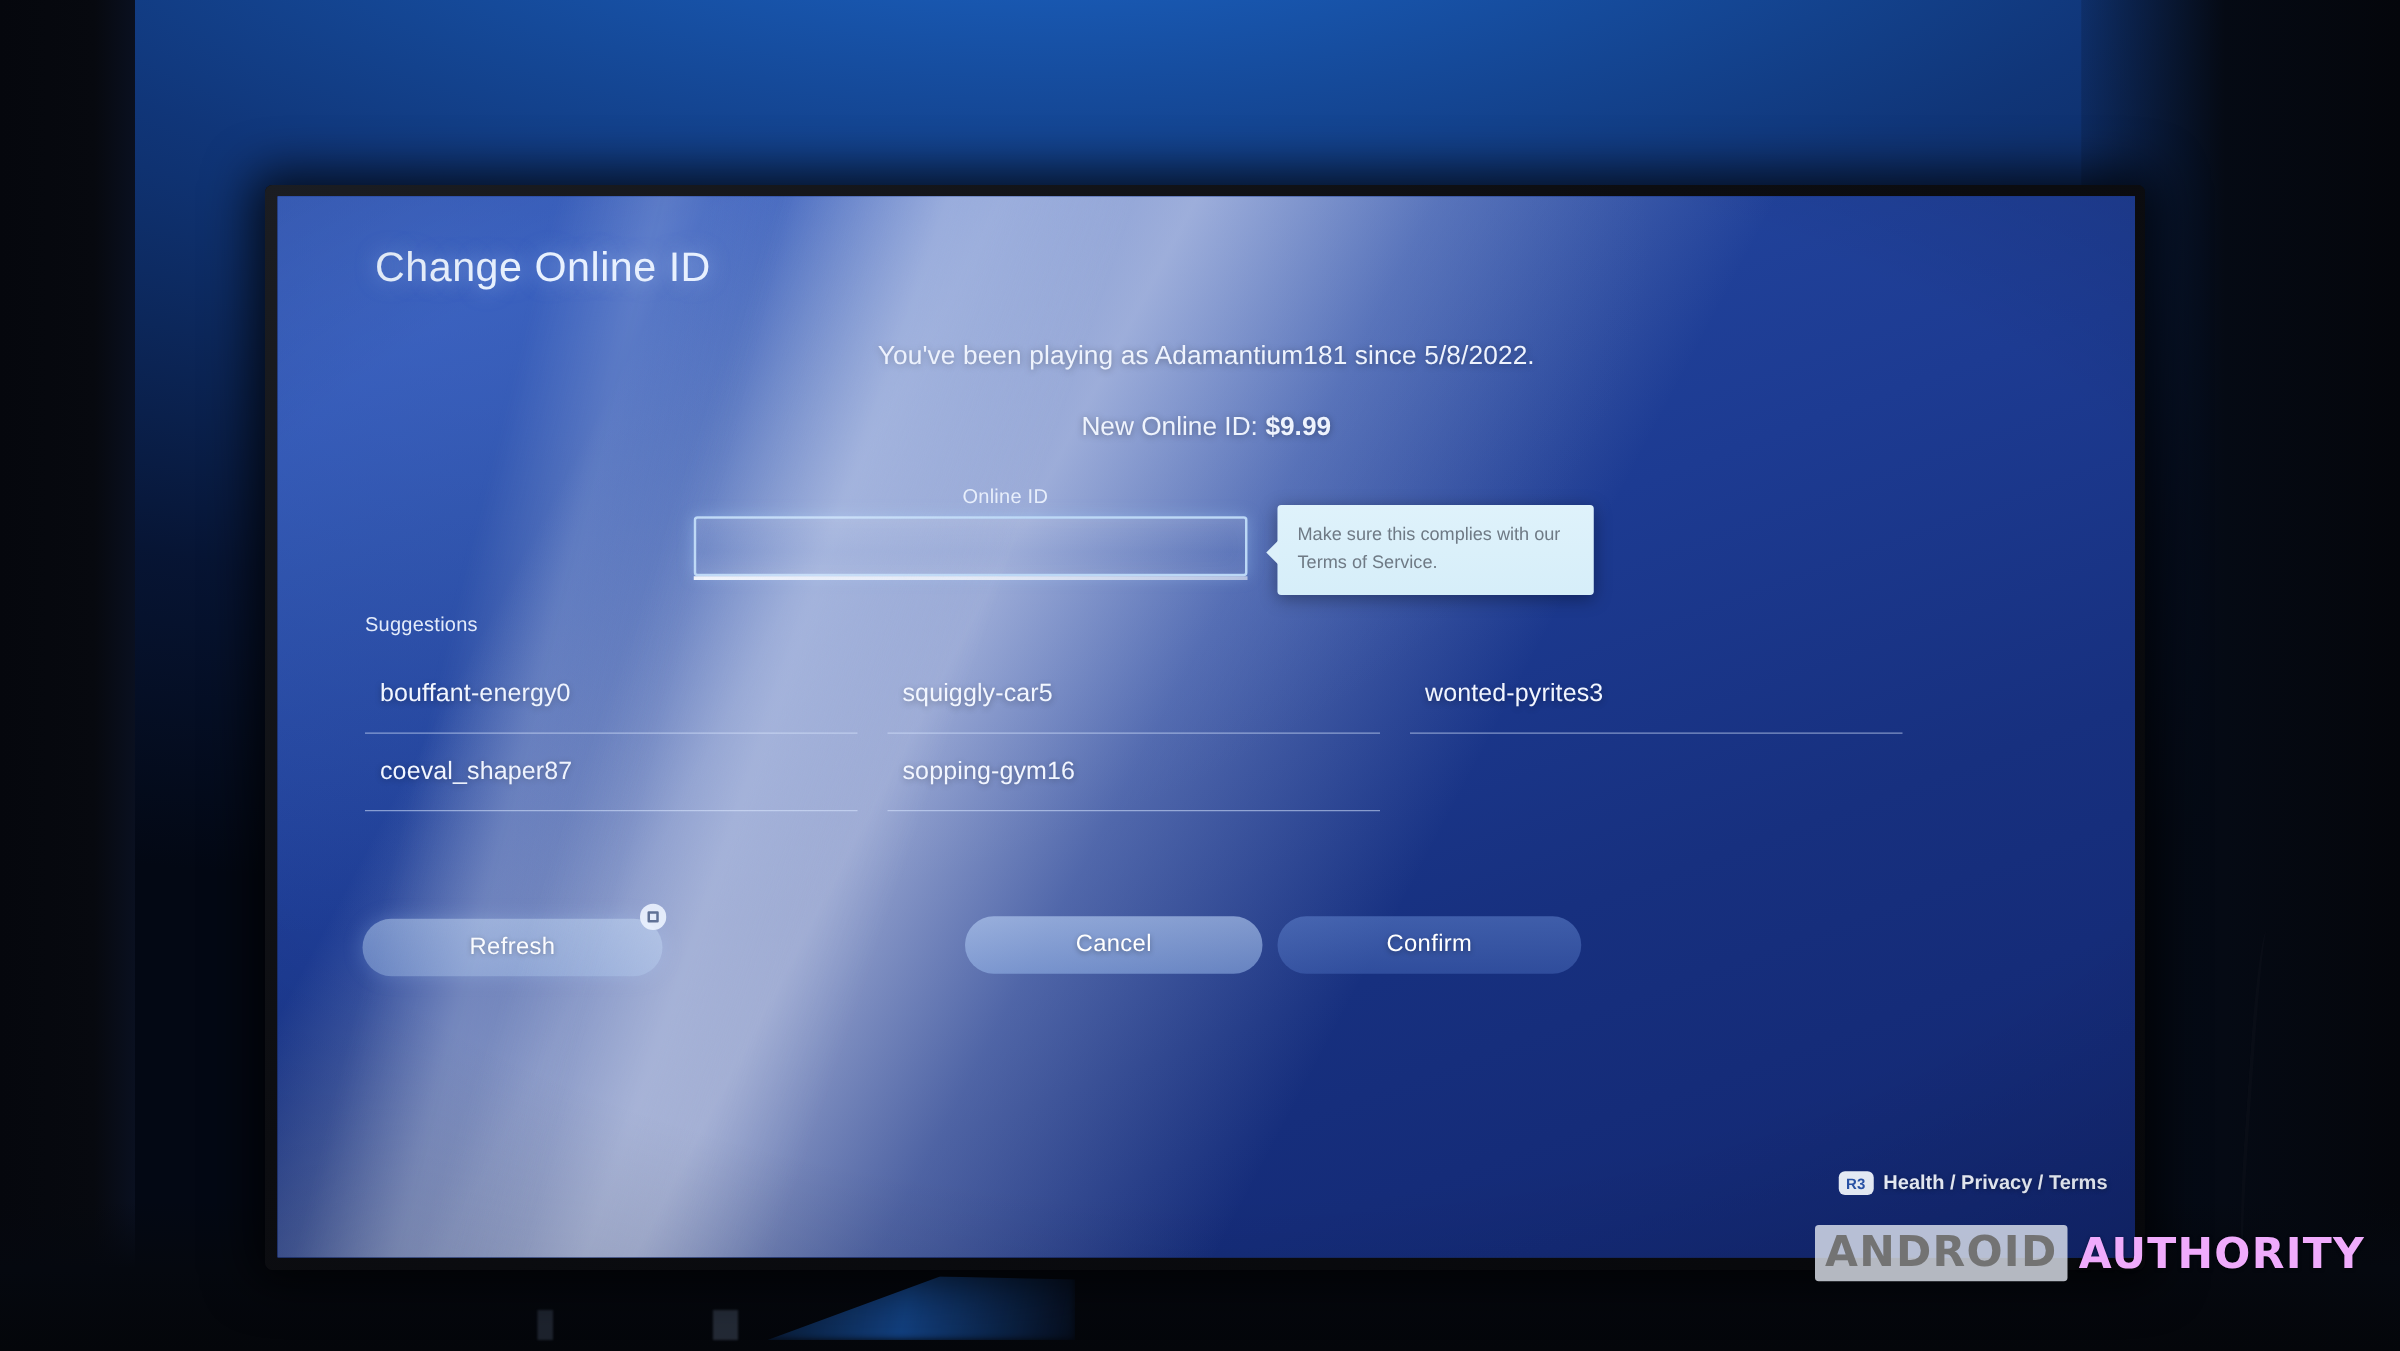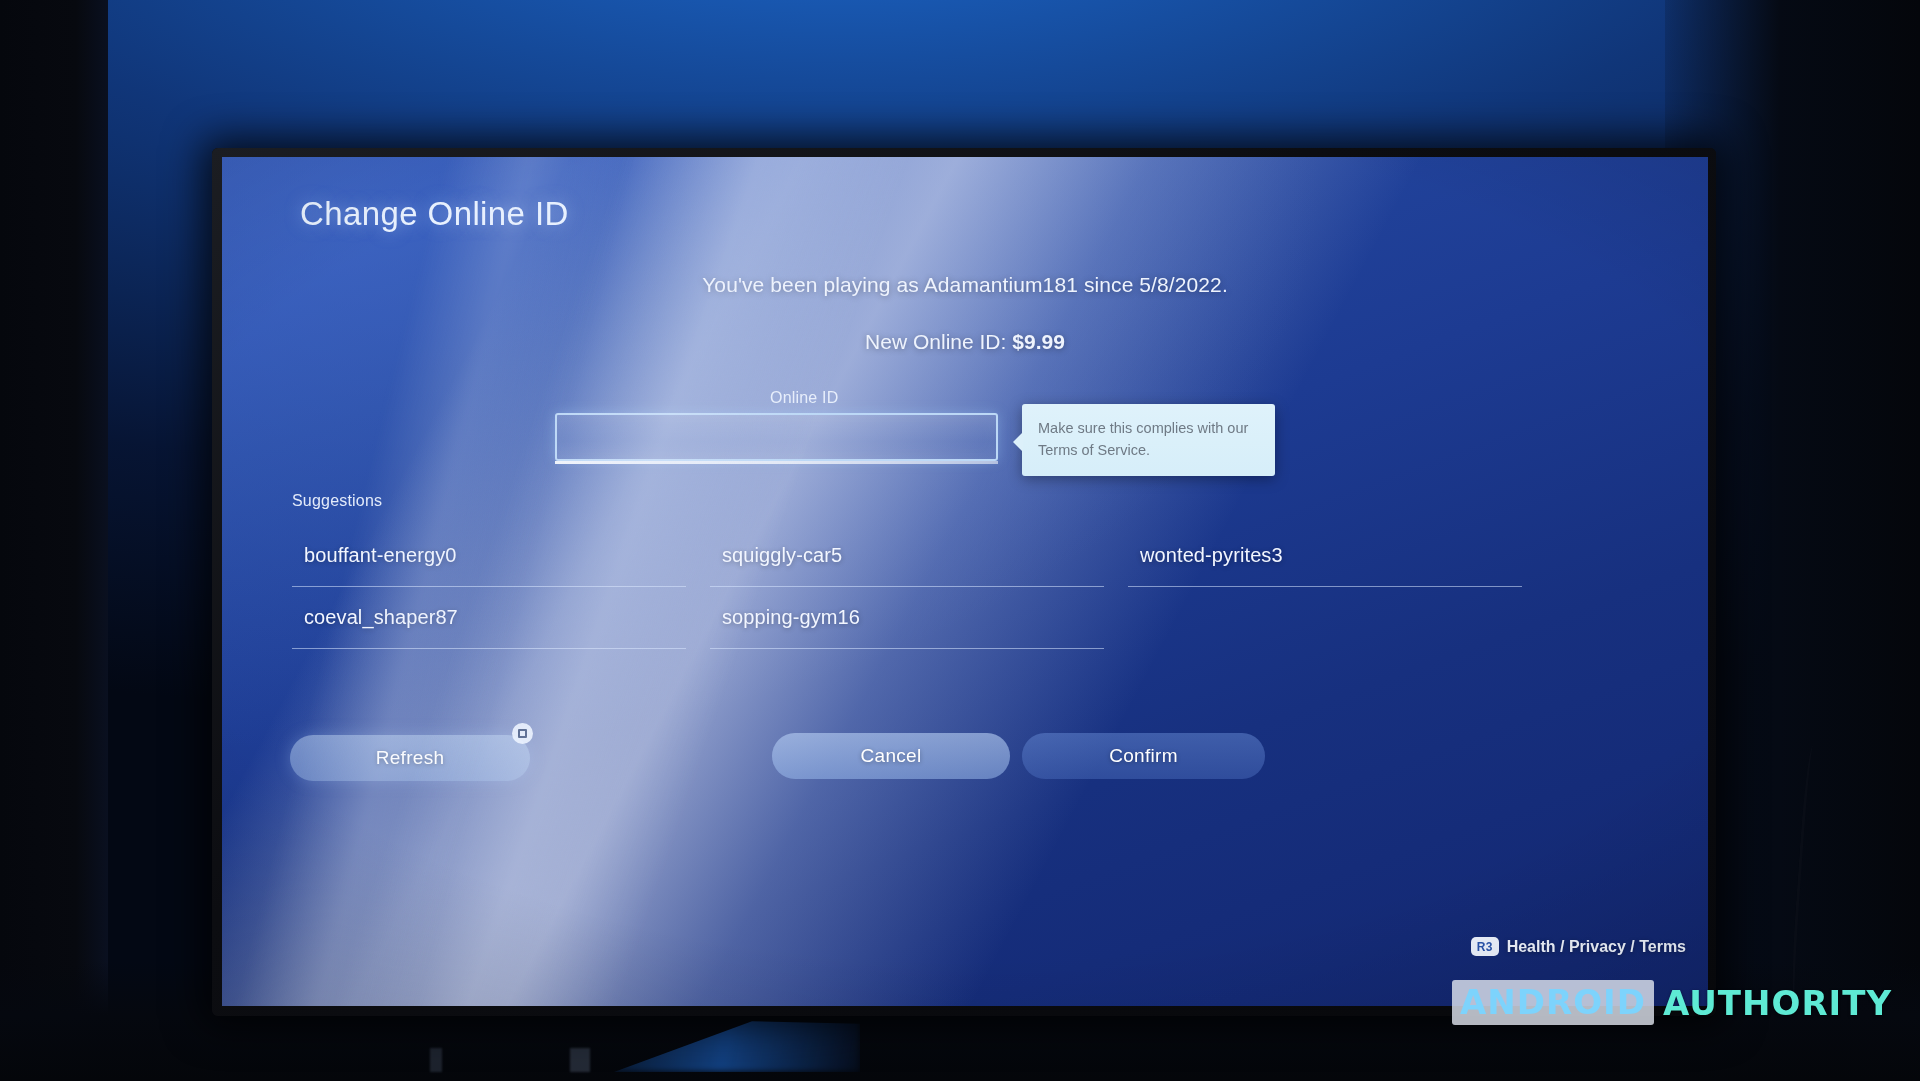--- a/index.html
+++ b/index.html
@@ -223,27 +223,27 @@
   
   #watermark{
     position:absolute; left:1452px; top:980px;
     display:flex; align-items:center;
     font-size:34px; font-weight:bold; letter-spacing:1px;
     font-family:"DejaVu Sans", sans-serif;
     z-index:40;
   }
   #watermark .wm-android{
     background:rgba(225,230,240,0.80);
-    color:#7dd3fc;
+    color:#737373;
     padding:2px 8px 3px 8px;
     border-radius:3px;
     mix-blend-mode:normal;
   }
   #watermark .wm-authority{
-    color:#5eead4;
+    color:#f0abfc;
     padding-left:9px;
     text-shadow:0 1px 3px rgba(0,0,0,0.5);
   }
 
   
   .glare{
     position:absolute; pointer-events:none;
   }
   .glare-a{
     left:-5%; top:-25%; width:62%; height:135%;

